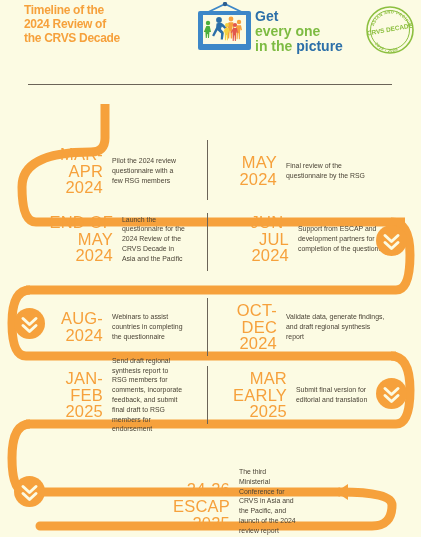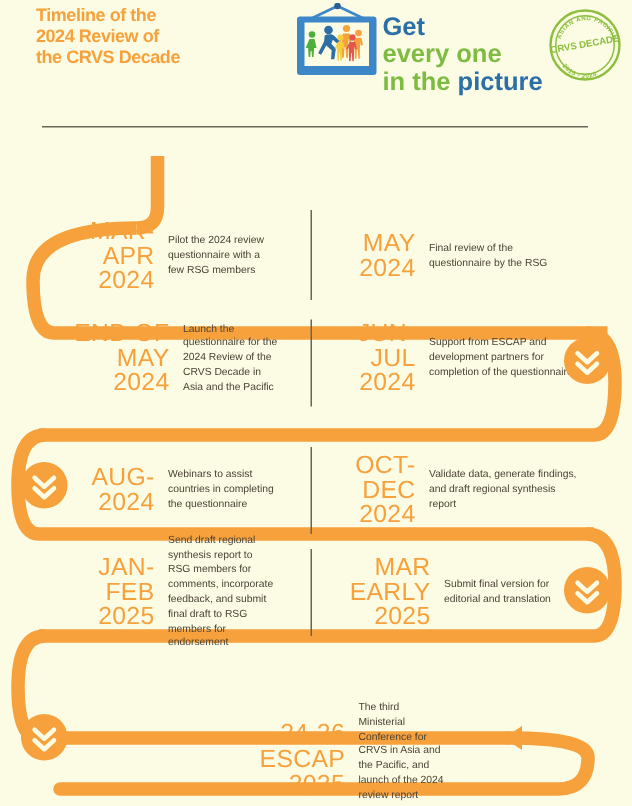--- a/index.html
+++ b/index.html
@@ -54,21 +54,21 @@
     position: absolute;
     left: 5px; top: 4px;
     width: 43px; height: 29px;
     background: #FCFBE3;
   }
   .gepi-hang-svg { position: absolute; left: 0; top: 0; }
   .gepi-people { position: absolute; left: 5px; top: 11px; }
   .gepi-text {
     position: absolute;
     left: 57px; top: 7px;
-    font-size: 17px;
+    font-size: 14px;
     font-weight: bold;
     line-height: 1.08;
     color: #2C6FA8;
     white-space: nowrap;
   }
   .gepi-green { color: #7DBB42; }
 
   
   .stamp {
     position: absolute;
@@ -266,21 +266,21 @@
   <div class="cell cell-right">
     <div class="datelbl">
       <div>MAY</div>
       <div>2024</div>
     </div>
     <div class="desc">Final review of the questionnaire by the RSG</div>
   </div>
 </div>
 <div class="divider" style="left:207px; top:140px; height:60px;"></div>
 
-<div class="row" style="top:208px;">
+<div class="row" style="top:208px;gap:12px;">
   <div class="cell cell-left">
     <div class="datelbl wide">
       <div>END OF</div>
       <div>MAY</div>
       <div>2024</div>
     </div>
     <div class="desc narrow">Launch the questionnaire for the 2024 Review of the CRVS Decade in Asia and the Pacific</div>
   </div>
   <div class="cell cell-right">
     <div class="datelbl">

